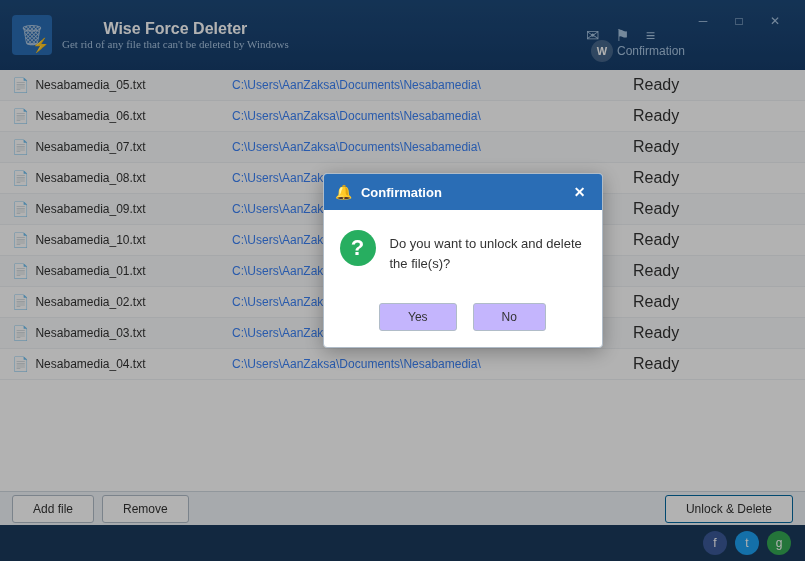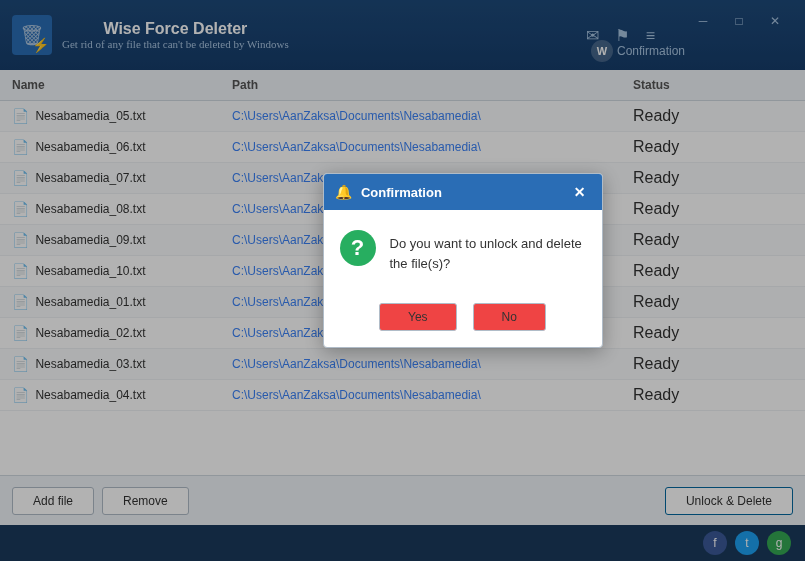--- a/index.html
+++ b/index.html
@@ -191,21 +191,21 @@
       color: #3b82f6;
     }
 
     .table-row .file-status {
       font-size: 16px;
       color: #333;
     }
 
     
     .bottom-toolbar {
-      height: 50px;
+      height: 34px;
       background: #f0f4f8;
       border-top: 1px solid #d0d8e0;
       display: flex;
       align-items: center;
       padding: 0 12px;
       gap: 8px;
     }
 
     .toolbar-btn {
       padding: 6px 20px;
@@ -344,21 +344,21 @@
     .modal-footer {
       padding: 10px 16px 16px;
       display: flex;
       justify-content: center;
       gap: 16px;
     }
 
     .modal-btn {
       padding: 6px 28px;
       border: 1px solid #b0bcc8;
-      background: #ef4444;
+      background: #c4b5fd;
       border-radius: 3px;
       font-size: 12px;
       color: #333;
       cursor: pointer;
     }
   </style>
 </head>
 <body>
 
 <div class="app-window">
@@ -388,25 +388,20 @@
 
     <div class="window-controls">
       <div class="win-btn minimize">─</div>
       <div class="win-btn maximize">□</div>
       <div class="win-btn close">✕</div>
     </div>
   </div>
 
   <div class="content-area">
 
-    <div class="table-header">
-      <span>Name</span>
-      <span>Path</span>
-      <span>Status</span>
-    </div>
 
     <div class="table-body" id="table-body">
     <div class="table-row">
       <span class="file-name">
         <span class="file-icon">📄</span>
         Nesabamedia_05.txt
       </span>
       <span class="file-path">C:\Users\AanZaksa\Documents\Nesabamedia\</span>
       <span class="file-status">Ready</span>
     </div>

